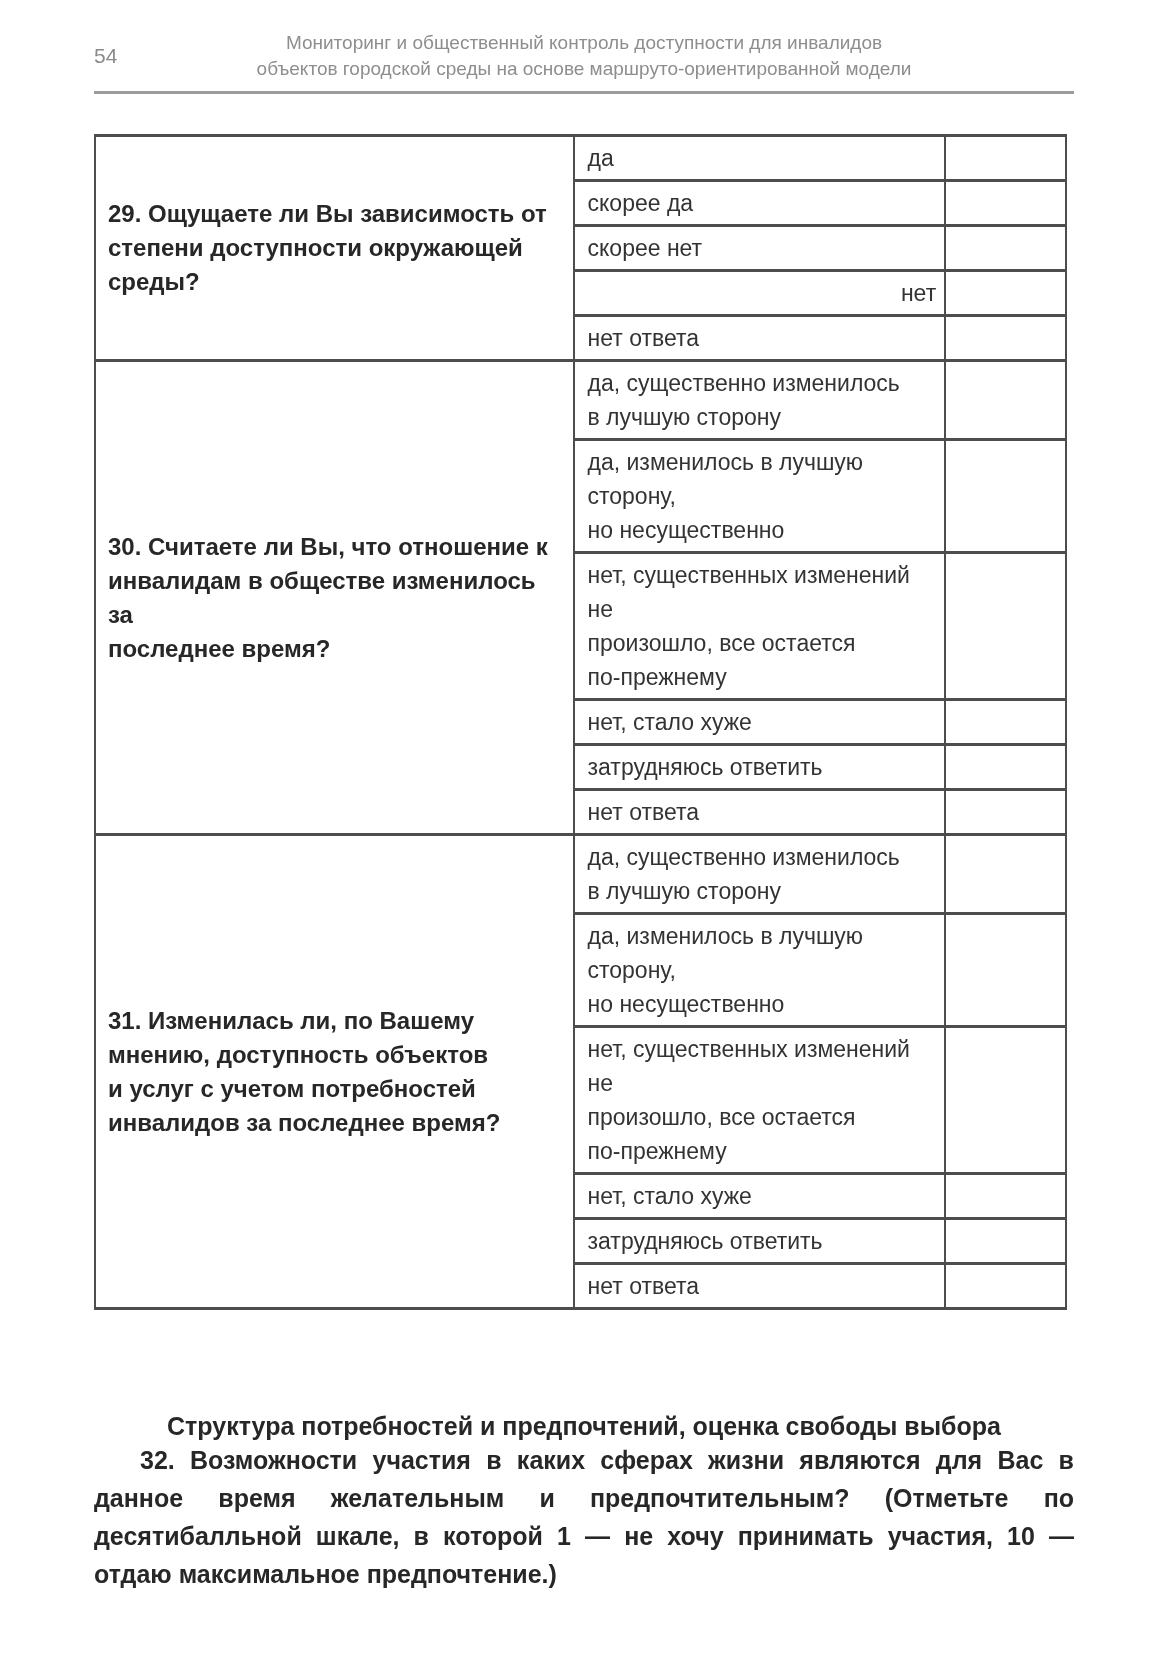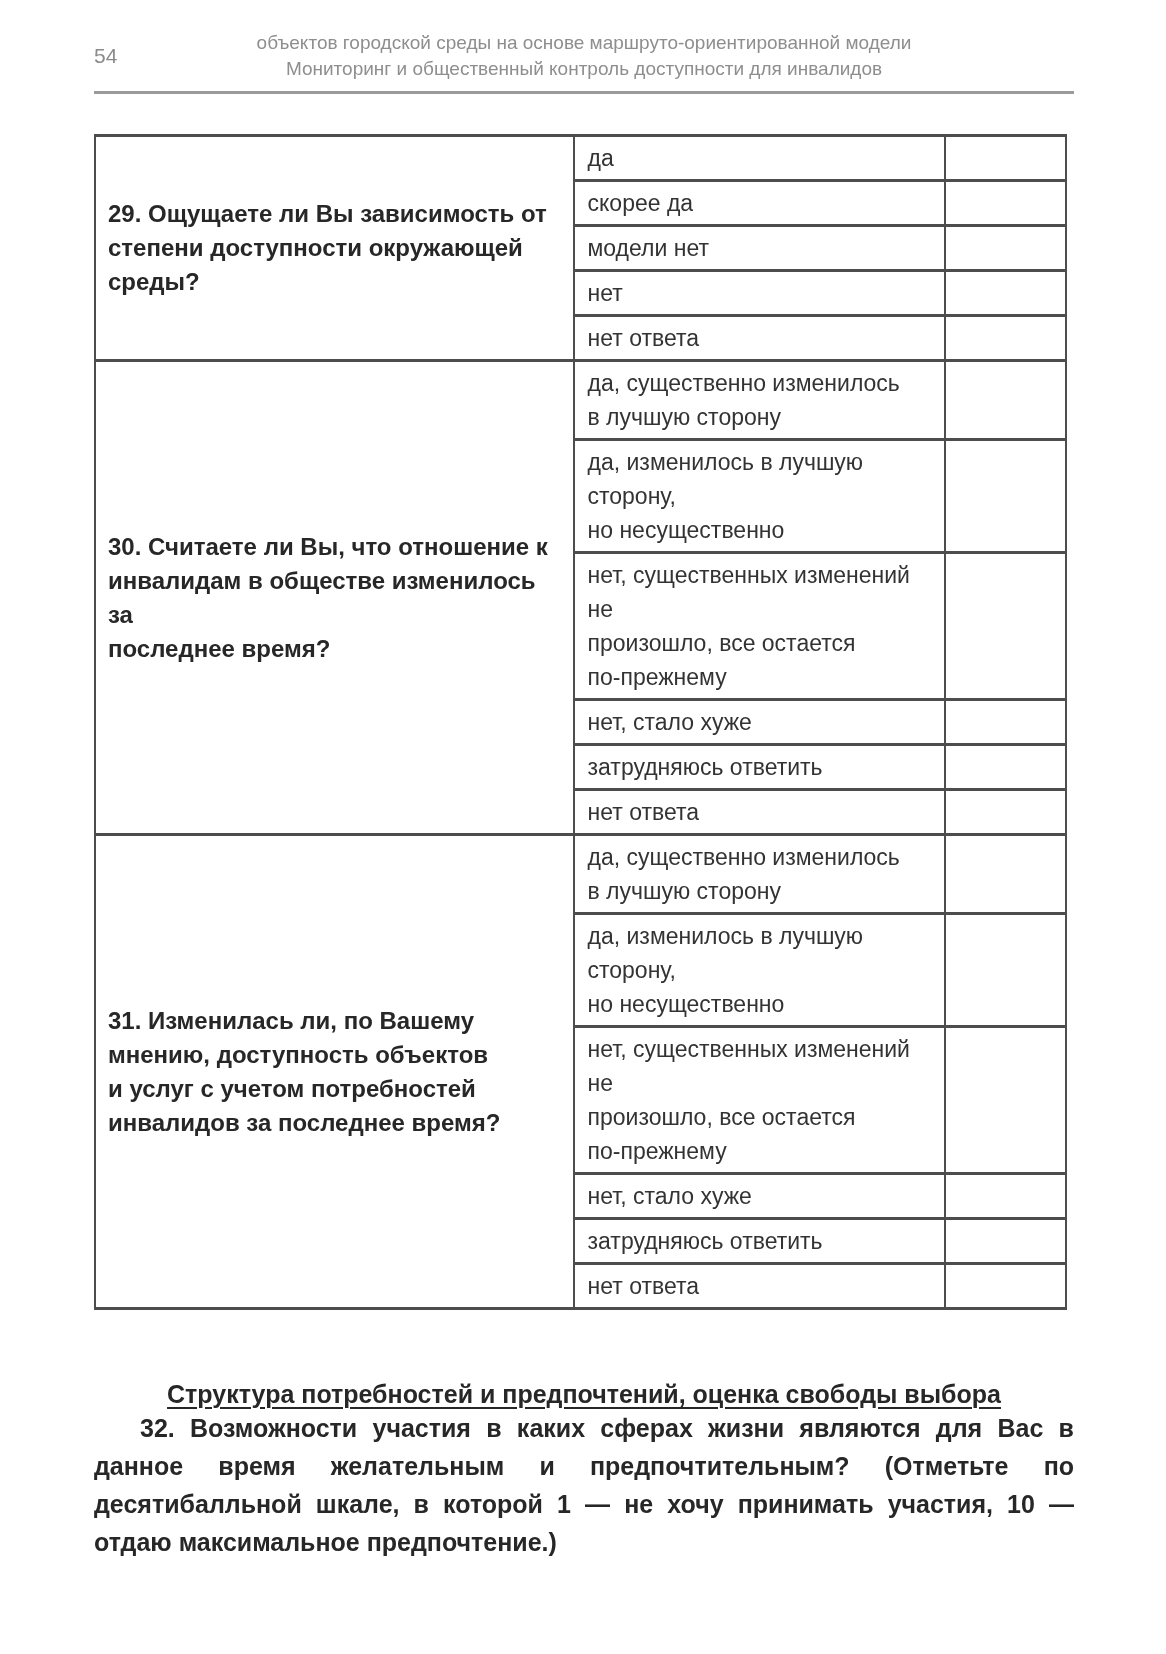--- a/index.html
+++ b/index.html
@@ -79,72 +79,71 @@
     color: #333333;
     white-space: pre-line;
     margin-left: 22px;
   }
   .m-cell {
     width: 104px;
   }
 
   
   .section-heading {
-    margin-top: 70px;
+    margin-top: 102px;
     text-align: center;
     font-weight: bold;
     font-size: 25px;
     color: #272727;
-    text-decoration: underline;
     text-decoration-thickness: 2px;
     text-underline-offset: 4px;
   }
   .q32-paragraph {
     font-weight: bold;
     font-size: 25px;
     line-height: 38px;
     color: #272727;
     text-align: justify;
     text-indent: 46px;
   }
 </style>
 </head>
 <body>
 
 <div class="page">
 
   <div class="header">
     <div class="page-number">54</div>
     <div class="header-title">
+      <div>Мониторинг и общественный контроль доступности для инвалидов</div>
       <div>объектов городской среды на основе маршруто-ориентированной модели</div>
-      <div>Мониторинг и общественный контроль доступности для инвалидов</div>
     </div>
     <div class="header-rule"></div>
   </div>
 
   <table class="qtable">
     <tbody>
         <tr style="height: 39px;">
           <td class="q-cell" rowspan="5">
             <div class="q-text">29. Ощущаете ли Вы зависимость от
 степени доступности окружающей
 среды?</div>
           </td>
           <td class="a-cell">да</td>
           <td class="m-cell"></td>
         </tr>
         <tr style="height: 39px;">
           <td class="a-cell">скорее да</td>
           <td class="m-cell"></td>
         </tr>
         <tr style="height: 39px;">
-          <td class="a-cell">модели нет</td>
-          <td class="m-cell"></td>
-        </tr>
-        <tr style="height: 39px;">
+          <td class="a-cell">скорее нет</td>
+          <td class="m-cell"></td>
+        </tr>
+        <tr style="height: 39px; text-align: right;">
           <td class="a-cell">нет</td>
           <td class="m-cell"></td>
         </tr>
         <tr style="height: 39px;">
           <td class="a-cell">нет ответа</td>
           <td class="m-cell"></td>
         </tr>
         <tr style="height: 73px;">
           <td class="q-cell" rowspan="6">
             <div class="q-text">30. Считаете ли Вы, что отношение к

